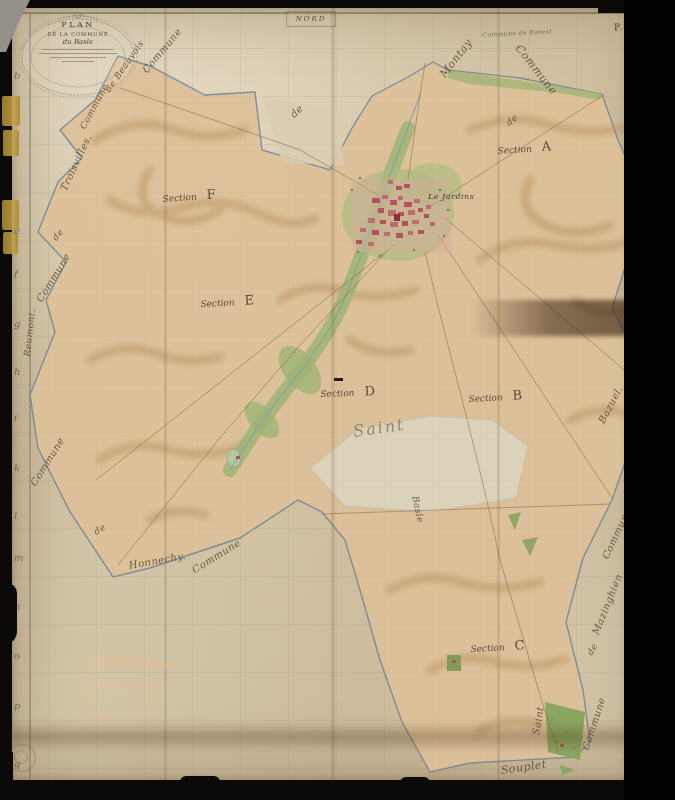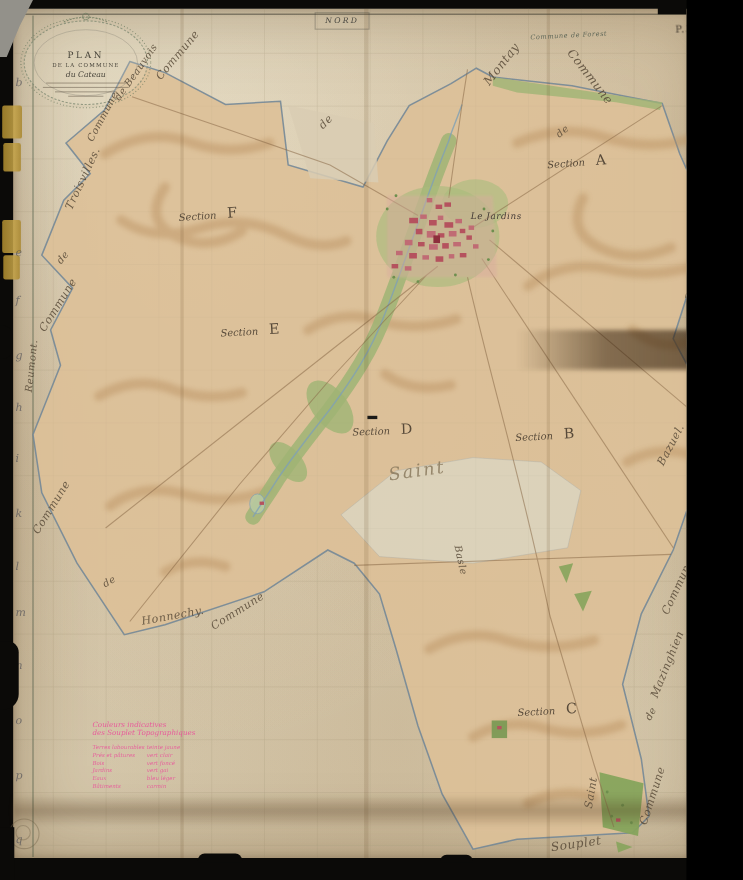--- a/index.html
+++ b/index.html
@@ -23,26 +23,26 @@
   .fold{position:absolute;top:8px;height:772px;width:3px;background:rgba(92,64,30,.14);}
   .tape{position:absolute;background:linear-gradient(90deg,#b08d2e,#c7a548 60%,#a8862c);
         opacity:.85;border-radius:2px;}
   .black{position:absolute;background:#0b0a08;}
   .grey{position:absolute;background:#93918a;}
   #nord{position:absolute;left:286px;top:11px;width:48px;height:14px;
         border:1px solid rgba(60,60,55,.35);color:#3a3a36;font-size:7px;font-style:italic;
         letter-spacing:2px;text-align:center;line-height:14px;opacity:.9;}
   #plate{position:absolute;left:614px;top:22px;font-size:9px;color:#3b332a;opacity:.9;
          transform:rotate(-2deg);letter-spacing:1px;filter:blur(.2px);}
-  #cartouche-text{position:absolute;left:28px;top:46px;width:100px;text-align:center;color:#4a463c;}
+  #cartouche-text{position:absolute;left:28px;top:20px;width:100px;text-align:center;color:#4a463c;}
   #cartouche-text .l1{font-size:8px;letter-spacing:2.5px;}
   #cartouche-text .l2{font-size:5px;letter-spacing:1px;margin-top:2px;}
   #cartouche-text .l3{font-size:7px;font-style:italic;margin-top:1px;}
   .scrib{height:1px;background:rgba(80,70,55,.42);margin:3px auto 0;filter:blur(.4px);}
-  #legend{position:absolute;left:84px;top:656px;width:120px;color:#ec4899;}
+  #legend{position:absolute;left:84px;top:656px;width:120px;color:#fdba74;}
   #legend .t{font-size:6.5px;font-style:italic;line-height:7px;opacity:.85;}
   #legend table{border-collapse:collapse;margin-top:6px;}
   #legend td{font-size:5px;font-style:italic;padding:1px 2px 0 0;opacity:.8;white-space:nowrap;}
   #stamp{position:absolute;left:8px;top:744px;width:26px;height:26px;border-radius:50%;
          border:1.5px solid rgba(110,95,70,.5);opacity:.8;}
   #stamp:after{content:"";position:absolute;left:5px;top:5px;width:12px;height:12px;
          border-radius:50%;border:1px solid rgba(110,95,70,.45);}
   .band{position:absolute;pointer-events:none;}
 </style>
 </head>
@@ -215,21 +215,21 @@
   <div class="tape" style="left:3px;top:130px;width:16px;height:26px"></div>
   <div class="tape" style="left:2px;top:200px;width:17px;height:30px"></div>
   <div class="tape" style="left:3px;top:232px;width:15px;height:22px"></div>
 
   <div id="nord">NORD</div>
   <div id="plate">P.30</div>
 
   <div id="cartouche-text">
     <div class="l1">PLAN</div>
     <div class="l2">DE LA COMMUNE</div>
-    <div class="l3">du Cateau</div>
+    <div class="l3">du Basle</div>
     <div class="scrib" style="width:72px"></div>
     <div class="scrib" style="width:78px"></div>
     <div class="scrib" style="width:56px"></div>
     <div class="scrib" style="width:32px"></div>
   </div>
 
   <div class="sec" style="left:162px;top:190px;font-size:9px;transform:rotate(-4deg)">
     <span>Section</span><span class="cap">F</span></div>
   <div class="sec" style="left:497px;top:142px;font-size:9px;transform:rotate(-4deg)">
     <span>Section</span><span class="cap">A</span></div>

